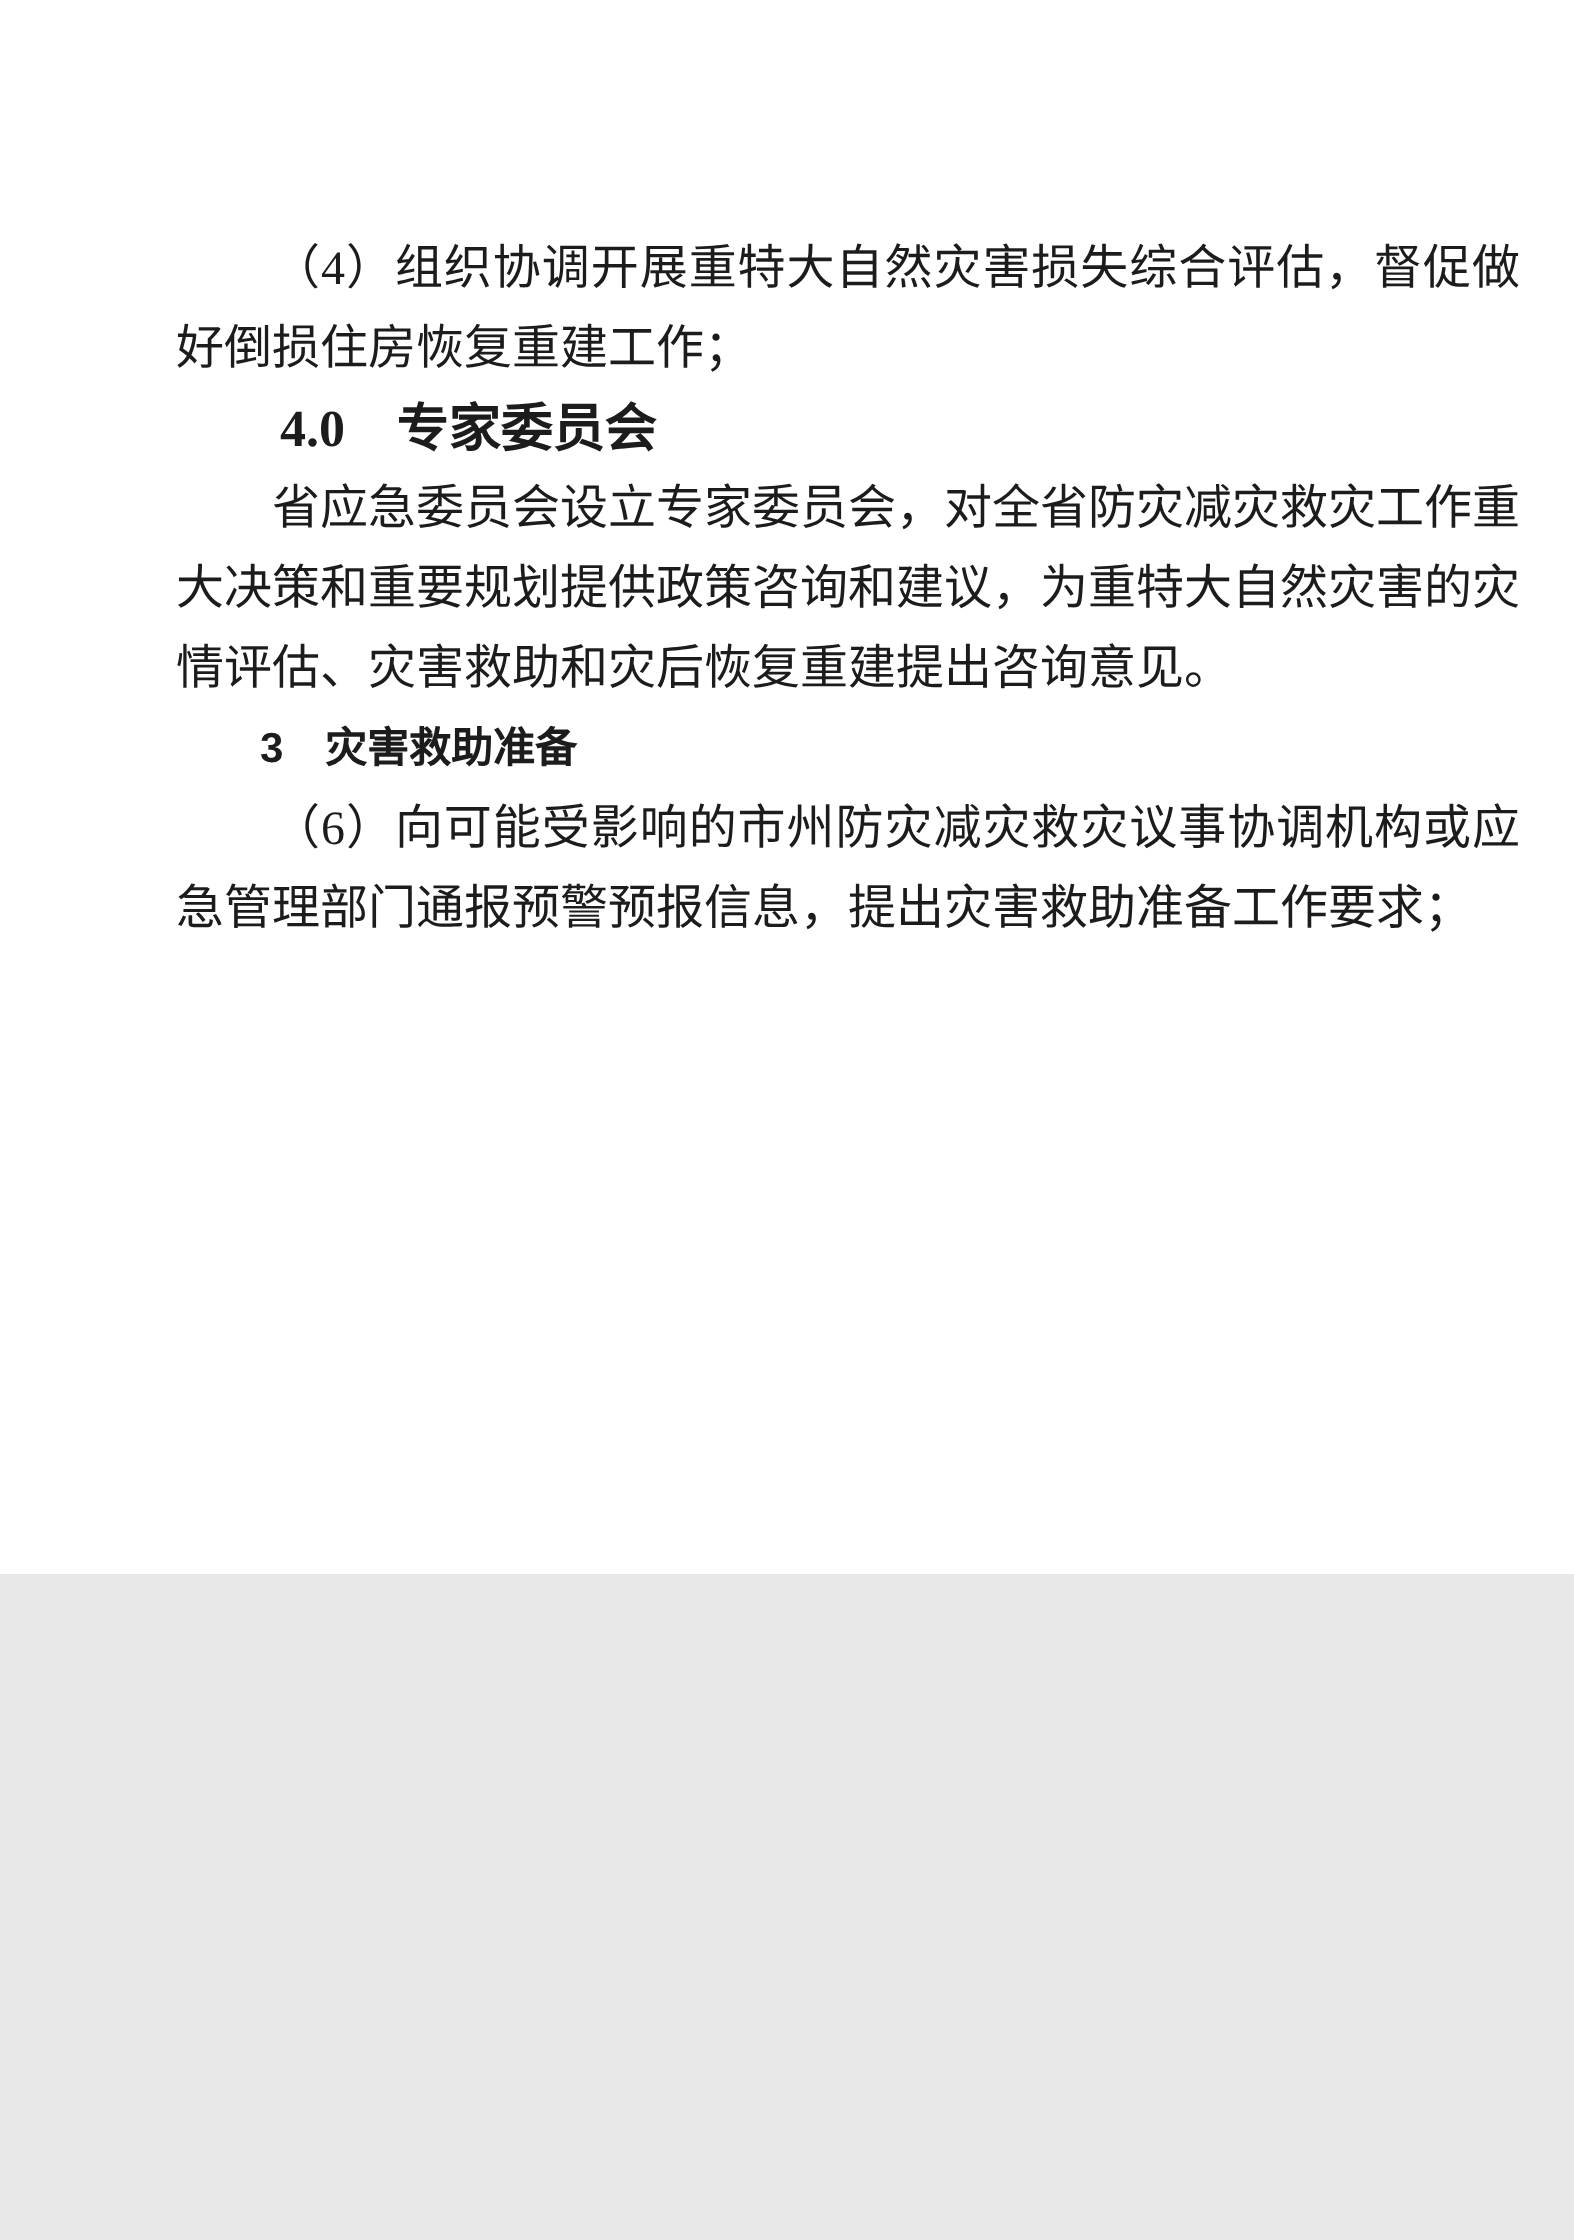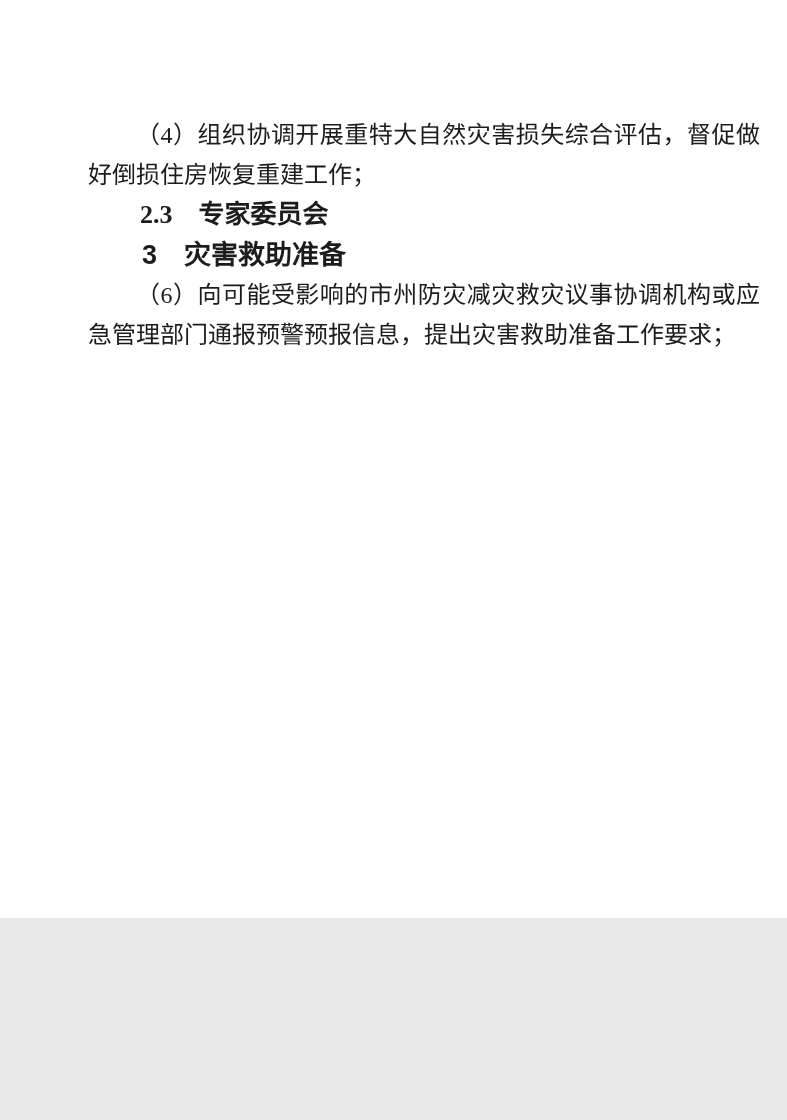--- a/index.html
+++ b/index.html
@@ -3,21 +3,21 @@
 <meta charset="utf-8">
 <style>
   html, body {
     margin: 0;
     padding: 0;
     background: #e8e8e8;
   }
   .sheet {
     position: relative;
     width: 787px;
-    height: 918px;
+    height: 787px;
     margin: 0 auto;
     background: #ffffff;
     overflow: hidden;
     font-family: "Liberation Serif", "DejaVu Serif", serif;
     color: #1c1c1c;
   }
   .content {
     position: absolute;
     left: 88px;
     top: 115px;
@@ -35,21 +35,21 @@
     margin: 0;
     text-indent: 2em;
     font-size: 26px;
     line-height: 40px;
     font-weight: bold;
     font-family: "Liberation Serif", "DejaVu Serif", serif;
   }
   .heading-section {
     margin: 0;
     text-indent: 2em;
-    font-size: 27px;
+    font-size: 21px;
     line-height: 40px;
     font-weight: bold;
     font-family: "Liberation Sans", "DejaVu Sans", sans-serif;
   }
   .page-num {
     position: absolute;
     left: 103px;
     top: 1038px;
     font-size: 22px;
     line-height: 30px;
@@ -60,22 +60,23 @@
 </head>
 <body>
 
 <div class="sheet">
 
   <div class="content">
 
     <p class="para">（4）组织协调开展重特大自然灾害损失综合评估，督促做好倒损住房恢复重建工作；</p>
 
 
-    <h3 class="heading-sub">2.3　专家委员会</h3>
+    <h3 class="heading-sub">4.0　专家委员会</h3>
 
+    <p class="para">省应急委员会设立专家委员会，对全省防灾减灾救灾工作重大决策和重要规划提供政策咨询和建议，为重特大自然灾害的灾情评估、灾害救助和灾后恢复重建提出咨询意见。</p>
 
     <h2 class="heading-section">3　灾害救助准备</h2>
 
 
     <p class="para">（6）向可能受影响的市州防灾减灾救灾议事协调机构或应急管理部门通报预警预报信息，提出灾害救助准备工作要求；</p>
 
 
   </div>
 
   <div class="page-num">— 6 —</div>

